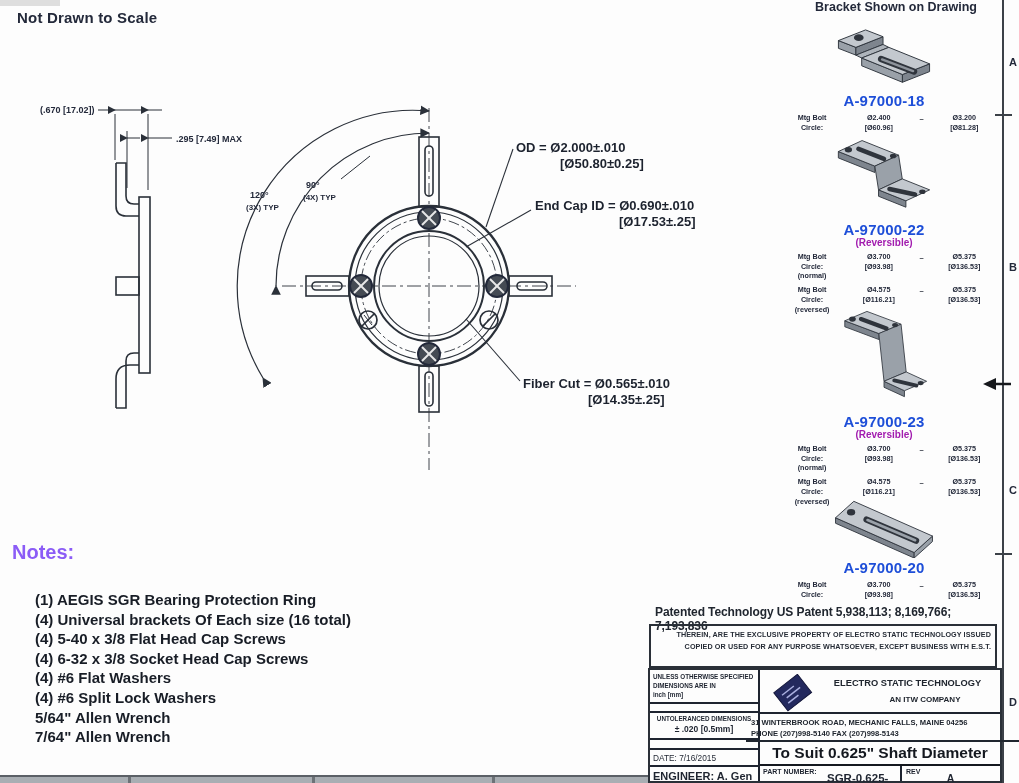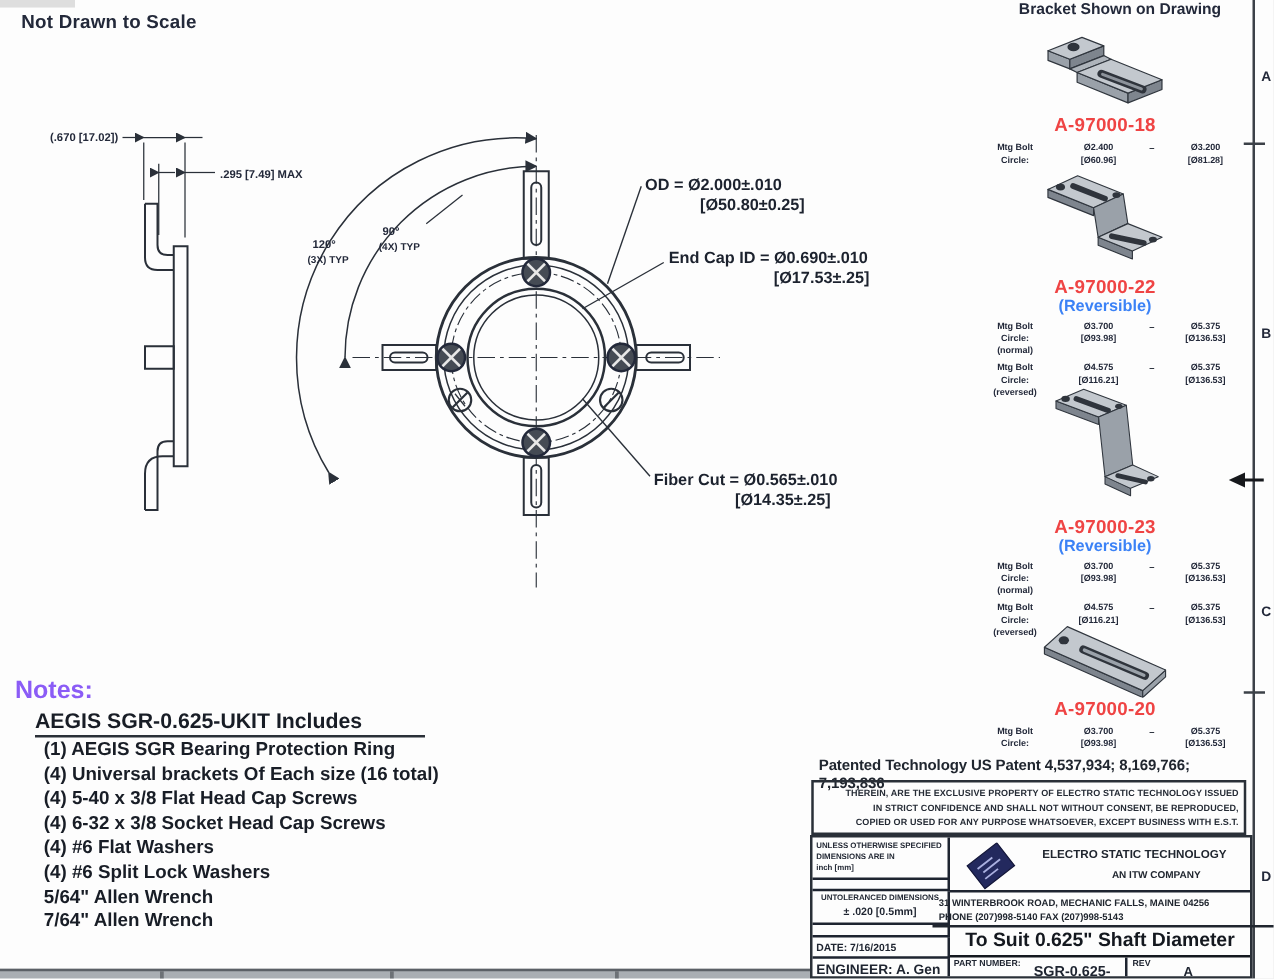--- a/index.html
+++ b/index.html
@@ -11,22 +11,22 @@
   
   .scale-note{left:17px;top:9px;font-size:15px;font-weight:700;color:#23293a;letter-spacing:.2px;}
   
   .smudge{left:0;top:0;width:60px;height:6px;background:#c9c9c9;opacity:.6;}
   
   #drawing{left:0;top:0;}
   
   .bracket-panel-title{left:790px;top:0px;width:212px;text-align:center;font-size:12.5px;font-weight:700;color:#23293a;}
   .bracket-block{width:196px;text-align:center;}
   .bk-img{display:block;margin:0 auto;}
-  .bk-name{font-size:15px;font-weight:700;color:#ef4444;letter-spacing:.2px;margin-top:1px;}
-  .bk-note{font-size:13px;font-weight:600;color:#3b82f6;margin-top:-1px;}
+  .bk-name{font-size:15px;font-weight:700;color:#1d4ed8;letter-spacing:.2px;margin-top:1px;}
+  .bk-note{font-size:10px;font-weight:600;color:#a21caf;margin-top:-1px;}
   .mtg-row{display:flex;justify-content:center;gap:23px;margin-top:4px;}
   .mtg-l{width:62px;text-align:center;font-size:7.2px;font-weight:700;color:#23293a;line-height:1.35;}
   .mtg-v{width:42px;font-size:7.2px;font-weight:700;color:#23293a;line-height:1.35;}
   .mtg-v span,.mtg-l span{display:block;}
   .mtg-dash{font-size:7.5px;font-weight:700;padding-top:1px;}
   
   .right-border{left:1002px;top:0;width:2px;height:783px;background:#3c4148;}
   .zone-letter{left:1006px;width:14px;text-align:center;font-size:11px;font-weight:700;color:#23293a;}
   .zone-tick{left:995px;width:17px;height:2px;background:#3c4148;}
   
@@ -38,21 +38,21 @@
   .tb-legal{left:649px;top:624px;width:348px;height:44px;box-sizing:border-box;border:2px solid #2a3038;
     padding:3px 4px 0 4px;font-size:7.2px;font-weight:700;color:#262c36;line-height:1.6;letter-spacing:.1px;text-align:right;}
   .tb-grid{left:648px;top:668px;width:354px;height:115px;box-sizing:border-box;border:2px solid #2a3038;}
   .cell{position:absolute;box-sizing:border-box;border-color:#2a3038;}
   .c-units{left:0;top:0;width:110px;height:34px;border-right:2px solid;border-bottom:2px solid;padding:2px 3px;font-size:6.3px;font-weight:700;line-height:1.45;}
   .c-sp1{left:0;top:34px;width:110px;height:9px;border-right:2px solid;border-bottom:2px solid;}
   .c-tol{left:0;top:43px;width:110px;height:27px;border-right:2px solid;border-bottom:2px solid;padding:2px 3px;text-align:center;}
   .c-tol .t1{font-size:6.3px;font-weight:700;}
   .c-tol .t2{font-size:8.5px;font-weight:700;margin-top:2px;}
   .c-sp2{left:0;top:70px;width:110px;height:10px;border-right:2px solid;border-bottom:2px solid;}
-  .c-date{left:0;top:80px;width:110px;height:17px;border-right:2px solid;border-bottom:2px solid;padding:3px 3px;font-size:8.3px;font-weight:700;}
+  .c-date{left:0;top:80px;width:110px;height:17px;border-right:2px solid;border-bottom:2px solid;padding:3px 3px;font-size:8.3px;font-weight:400;}
   .c-eng{left:0;top:97px;width:110px;height:14px;border-right:2px solid;padding:3px 3px;font-size:11px;font-weight:700;}
   .c-co{left:110px;top:0;width:240px;height:44px;border-bottom:2px solid;}
   .c-co .logo{position:absolute;left:10px;top:4px;}
   .c-co .co-name{position:absolute;left:60px;top:8px;width:175px;text-align:center;font-size:9.3px;font-weight:700;color:#20262f;}
   .c-co .co-sub{position:absolute;left:95px;top:25px;width:140px;text-align:center;font-size:8px;font-weight:700;color:#20262f;}
   .c-addr{left:96px;top:44px;width:280px;height:28px;border-bottom:2px solid;padding:3px 5px;box-sizing:border-box;font-size:7.6px;font-weight:700;line-height:1.45;color:#20262f;}
   .c-title{left:110px;top:72px;width:240px;height:24px;border-bottom:2px solid;display:flex;align-items:center;justify-content:center;font-size:15.5px;font-weight:600;color:#14181f;}
   .c-part{left:110px;top:96px;width:142px;height:15px;border-right:2px solid;padding:2px 3px;}
   .c-part .lbl{font-size:7px;font-weight:700;vertical-align:top;}
   .c-part .val{font-size:11.5px;font-weight:700;margin-left:6px;}
@@ -359,37 +359,35 @@
   <div class="abs zone-letter" style="top:484px;">C</div>
   <div class="abs zone-letter" style="top:696px;">D</div>
   <div class="abs zone-tick" style="top:114px;"></div>
   <div class="abs zone-tick" style="top:553px;"></div>
   <svg class="abs" style="left:983px;top:376px;" width="30" height="16">
     <polygon points="0,8 13,2 13,14" fill="#16181c"></polygon>
       <line x1="13" y1="8" x2="28" y2="8" stroke="#16181c" stroke-width="2.5"></line>
   </svg>
 
   <div class="abs notes-heading">Notes:</div>
-  <div class="abs notes-sub">AEGIS SGR-0.625-UKIT Includes</div>
   <div class="abs notes-list">
     <div>(1) AEGIS SGR Bearing Protection Ring</div>
     <div>(4) Universal brackets Of Each size (16 total)</div>
     <div>(4) 5-40 x 3/8 Flat Head Cap Screws</div>
     <div>(4) 6-32 x 3/8 Socket Head Cap Screws</div>
     <div>(4) #6 Flat Washers</div>
     <div>(4) #6 Split Lock Washers</div>
     <div>5/64" Allen Wrench</div>
     <div>7/64" Allen Wrench</div>
   </div>
 
-  <div class="abs tb-patent">Patented Technology US Patent 4,537,934; 8,169,766; 7,193,836</div>
+  <div class="abs tb-patent">Patented Technology US Patent 5,938,113; 8,169,766; 7,193,836</div>
 
   <div class="abs tb-legal">
     <div>THEREIN, ARE THE EXCLUSIVE PROPERTY OF ELECTRO STATIC TECHNOLOGY ISSUED</div>
-    <div>IN STRICT CONFIDENCE AND SHALL NOT WITHOUT CONSENT, BE REPRODUCED,</div>
     <div>COPIED OR USED FOR ANY PURPOSE WHATSOEVER, EXCEPT BUSINESS WITH E.S.T.</div>
   </div>
 
   <div class="abs tb-grid">
     <div class="cell c-units">
       <div>UNLESS OTHERWISE SPECIFIED</div>
       <div>DIMENSIONS ARE IN</div>
       <div>inch [mm]</div>
     </div>
     <div class="cell c-sp1"></div>

